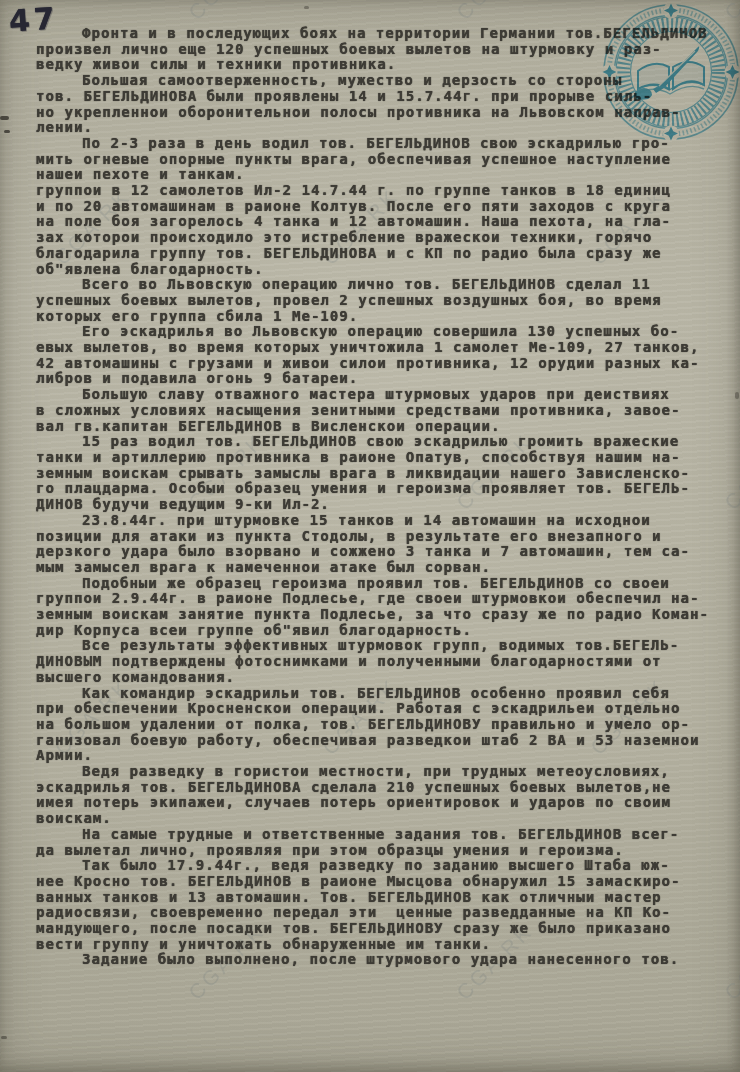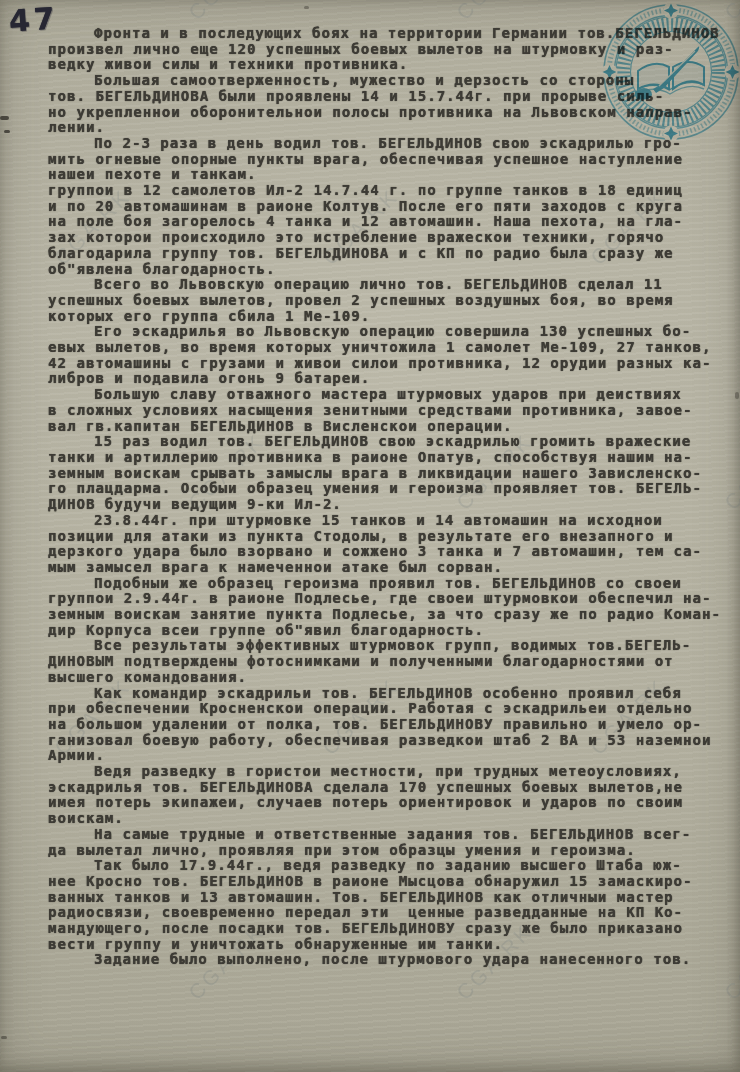--- a/index.html
+++ b/index.html
@@ -24,21 +24,21 @@
   .wm{
     position:absolute;display:inline-block;
     font-family:"Liberation Sans",sans-serif;
     font-size:21px;font-weight:400;letter-spacing:3px;
     color:var(--wm);opacity:.16;
     transform:rotate(-45deg);
     white-space:pre;
   }
   
   #text-block{
-    position:absolute;left:48px;top:26px;width:690px;z-index:2;
+    position:absolute;left:36px;top:26px;width:690px;z-index:2;
   }
   .line{
     white-space:pre;
     font:700 14px/15.7px "DejaVu Sans Mono",monospace;
     letter-spacing:1.05px;
     color:var(--ink);
     text-shadow:0 0 1px rgba(38,36,31,.85), .5px .4px 0 rgba(38,36,31,.32);
   }
   .line.first{padding-left:46px;}
   
@@ -130,21 +130,21 @@
       <div class="line">дир Корпуса всеи группе об"явил благодарность.</div>
       <div class="line first">Все результаты эффективных штурмовок групп, водимых тов.БЕГЕЛЬ-</div>
       <div class="line">ДИНОВЫМ подтверждены фотоснимками и полученными благодарностями от</div>
       <div class="line">высшего командования.</div>
       <div class="line first">Как командир эскадрильи тов. БЕГЕЛЬДИНОВ особенно проявил себя</div>
       <div class="line">при обеспечении Кросненскои операции. Работая с эскадрильеи отдельно</div>
       <div class="line">на большом удалении от полка, тов. БЕГЕЛЬДИНОВУ правильно и умело ор-</div>
       <div class="line">ганизовал боевую работу, обеспечивая разведкои штаб 2 ВА и 53 наземнои</div>
       <div class="line">Армии.</div>
       <div class="line first">Ведя разведку в гористои местности, при трудных метеоусловиях,</div>
-      <div class="line">эскадрилья тов. БЕГЕЛЬДИНОВА сделала 170 успешных боевых вылетов,не</div>
+      <div class="line">эскадрилья тов. БЕГЕЛЬДИНОВА сделала 210 успешных боевых вылетов,не</div>
       <div class="line">имея потерь экипажеи, случаев потерь ориентировок и ударов по своим</div>
       <div class="line">воискам.</div>
       <div class="line first">На самые трудные и ответственные задания тов. БЕГЕЛЬДИНОВ всег-</div>
       <div class="line">да вылетал лично, проявляя при этом образцы умения и героизма.</div>
       <div class="line first">Так было 17.9.44г., ведя разведку по заданию высшего Штаба юж-</div>
       <div class="line">нее Кросно тов. БЕГЕЛЬДИНОВ в раионе Мысцова обнаружил 15 замаскиро-</div>
       <div class="line">ванных танков и 13 автомашин. Тов. БЕГЕЛЬДИНОВ как отличныи мастер</div>
       <div class="line">радиосвязи, своевременно передал эти  ценные разведданные на КП Ко-</div>
       <div class="line">мандующего, после посадки тов. БЕГЕЛЬДИНОВУ сразу же было приказано</div>
       <div class="line">вести группу и уничтожать обнаруженные им танки.</div>

